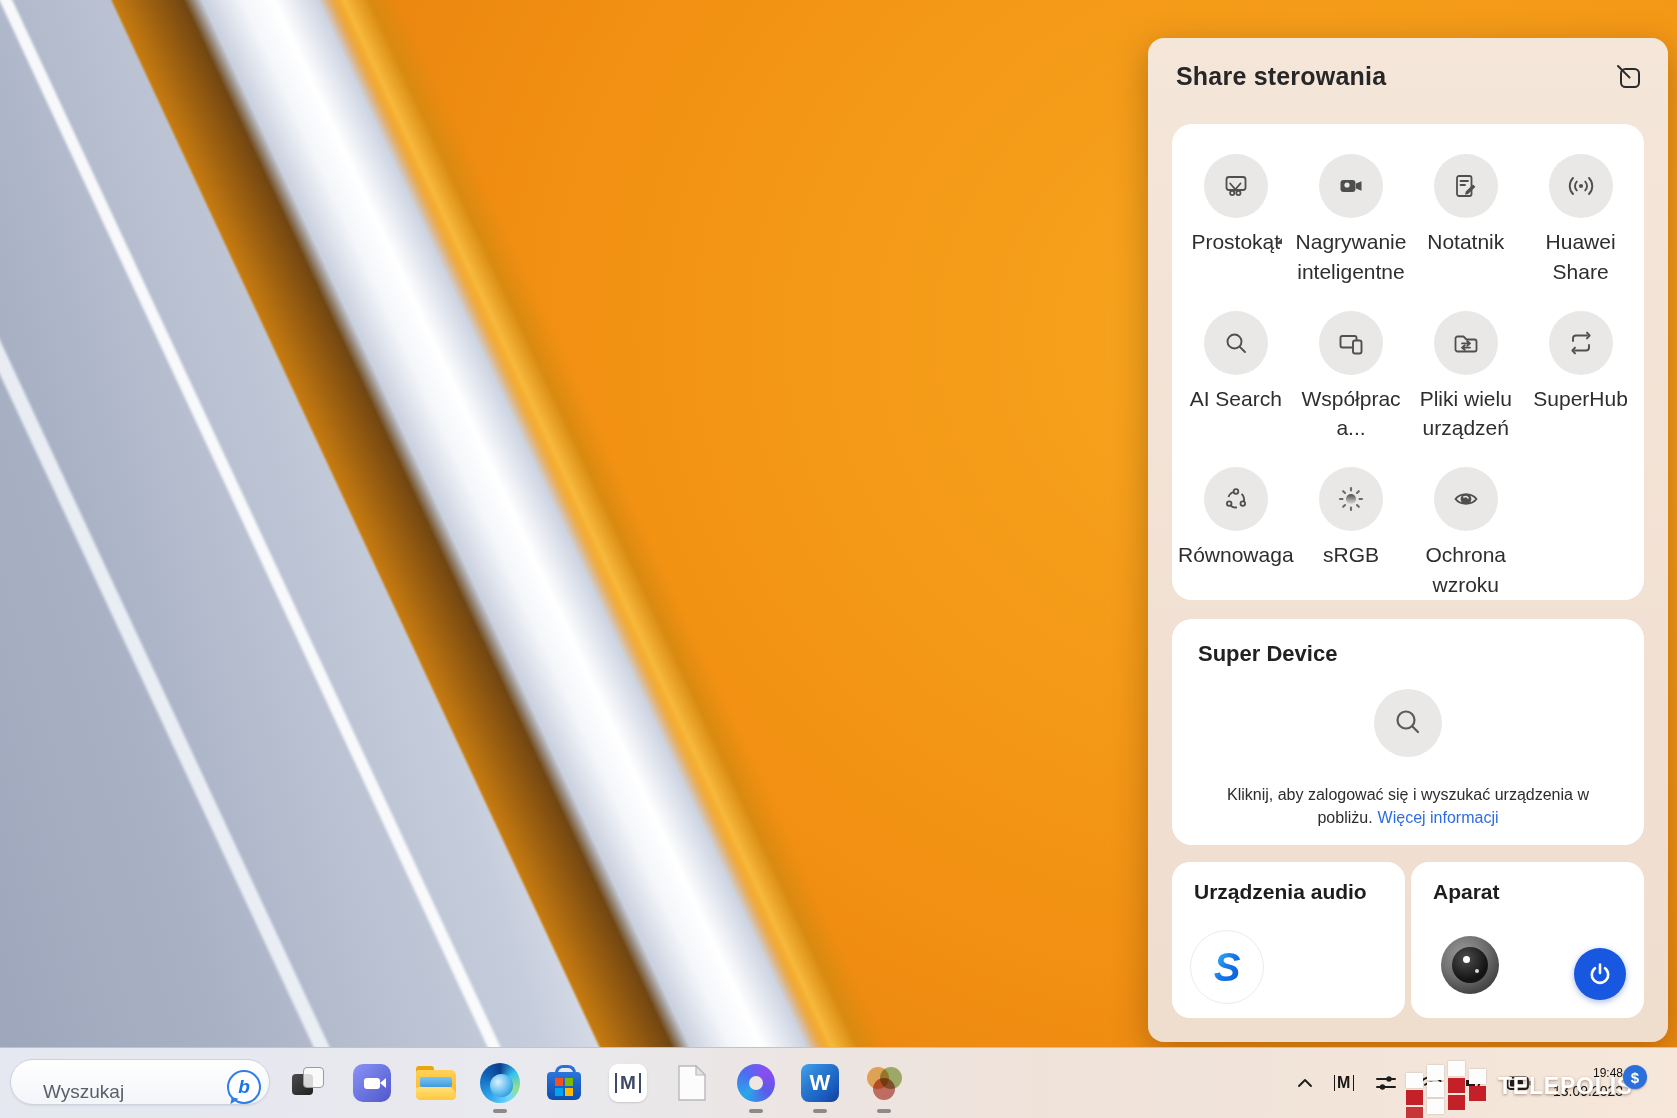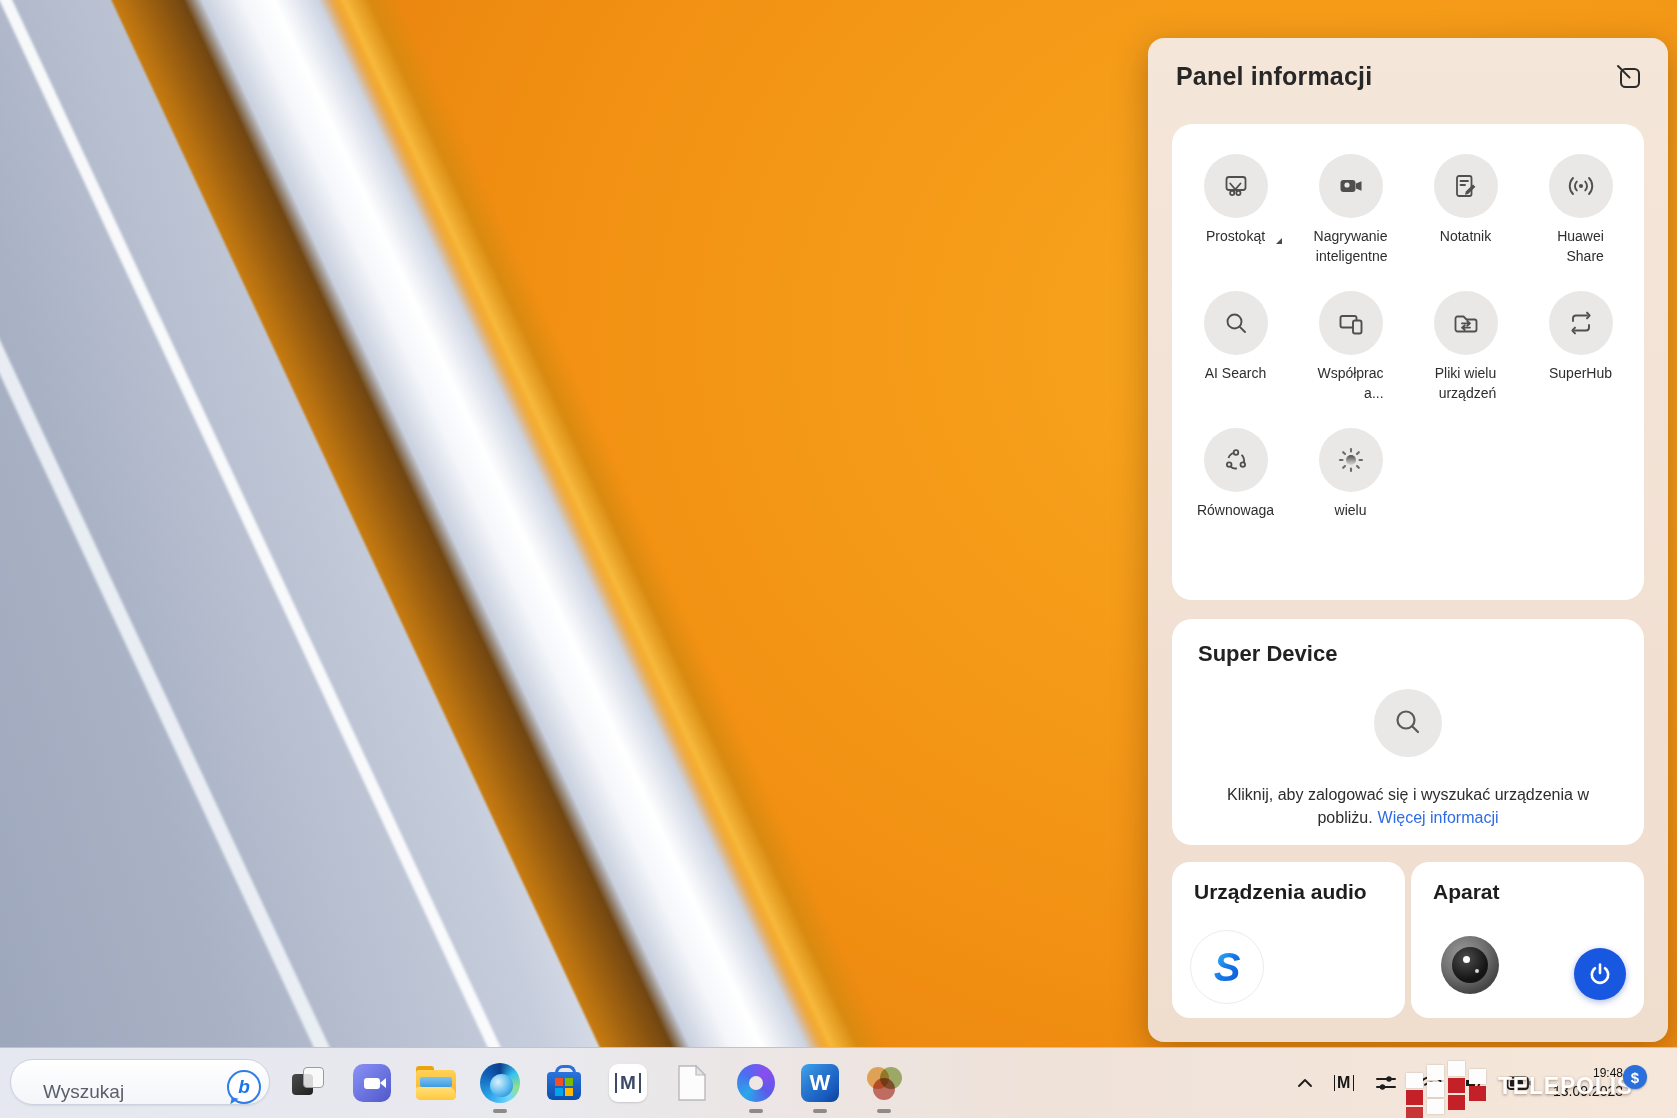--- a/index.html
+++ b/index.html
@@ -21,21 +21,21 @@
   .panel{position:absolute;left:1148px;top:38px;width:520px;height:1004px;
     background:linear-gradient(#f5e6da,#efddce);border-radius:16px;
     box-shadow:0 10px 34px rgba(70,35,0,.35);}
   .panel-title{position:absolute;left:28px;top:24px;font-size:25px;font-weight:bold;color:#272727;letter-spacing:.2px;}
   .collapse-btn{position:absolute;right:22px;top:22px;width:34px;height:34px;}
   .card{position:absolute;left:24px;right:24px;background:#ffffff;border-radius:20px;}
   .card-icons{top:86px;height:476px;}
   .qgrid{display:grid;grid-template-columns:repeat(4,1fr);row-gap:24px;padding:30px 6px 0;}
   .tile{display:flex;flex-direction:column;align-items:center;position:relative;}
   .circ{width:64px;height:64px;border-radius:50%;background:#e9e8e6;display:flex;align-items:center;justify-content:center;}
-  .tlabel{margin-top:9px;font-size:14px;color:#2e2e2e;text-align:right;white-space:pre-line;line-height:1.42;}
+  .tlabel{margin-top:9px;font-size:21px;color:#2e2e2e;text-align:center;white-space:pre-line;line-height:1.42;}
   .flyout-tri{position:absolute;left:98px;top:84px;width:0;height:0;
     border-left:6px solid transparent;border-bottom:6px solid #4a4a4a;}
 
   .card-super{top:581px;height:226px;text-decoration:underline;}
   .sd-title{position:absolute;left:26px;top:22px;font-size:22px;font-weight:600;color:#222;}
   .sd-search{position:absolute;left:50%;top:70px;transform:translateX(-50%);
     width:68px;height:68px;border-radius:50%;background:#e9e8e6;display:flex;align-items:center;justify-content:center;}
   .sd-hint{position:absolute;left:12px;right:12px;bottom:16px;text-align:center;font-size:16px;color:#2d2d2d;line-height:1.45;margin-top:35px;}
   .sd-link{color:#2e6be6;margin-left:5px;}
 
@@ -148,21 +148,21 @@
   <div class="wallpaper">
     <div class="wp-stripe s-blue"></div>
     <div class="wp-stripe s-dark"></div>
     <div class="wp-stripe s-white"></div>
     <div class="wp-stripe s-gold"></div>
     <div class="wp-stripe s-thin1"></div>
     <div class="wp-stripe s-thin2"></div>
   </div>
 
   <div class="panel">
-    <div class="panel-title">Panel informacji</div>
+    <div class="panel-title">Share sterowania</div>
     <div class="collapse-btn">
       <svg width="34" height="34" viewBox="0 0 34 34">
         <rect x="9" y="9" width="18" height="18" rx="4.5" fill="none" stroke="#2b2b2b" stroke-width="2"></rect>
         <line x1="6" y1="6" x2="17.5" y2="17.5" stroke="#2b2b2b" stroke-width="2" stroke-linecap="round"></line>
       </svg>
     </div>
 
     <div class="card card-icons">
       <div class="qgrid">
 
@@ -292,23 +292,34 @@
                 <line x1="4" y1="15" x2="6.5" y2="15"></line>
                   <line x1="23.5" y1="15" x2="26" y2="15"></line>
                 <line x1="7.2" y1="7.2" x2="9" y2="9"></line>
                   <line x1="21" y1="21" x2="22.8" y2="22.8"></line>
                 <line x1="7.2" y1="22.8" x2="9" y2="21"></line>
                   <line x1="21" y1="9" x2="22.8" y2="7.2"></line>
               </g>
               <circle cx="15" cy="15" r="5" fill="url(#gsun)"></circle>
             </svg>
           </div>
-          <div class="tlabel">wielu</div>
-        </div>
-
+          <div class="tlabel">sRGB</div>
+        </div>
+
+        <div class="tile">
+          <div class="circ">
+            <svg width="30" height="30" viewBox="0 0 30 30" fill="none" stroke="#4f4f4f" stroke-width="1.8">
+              <path d="M4.5,15 C9,8.8 21,8.8 25.5,15 C21,21.2 9,21.2 4.5,15 Z"></path>
+              <circle cx="15" cy="15" r="4.5" fill="#4f4f4f"></circle>
+              <path d="M12.8,13 a3.2,3.2 0 0 1 4.3,1" stroke="#e9e8e6" stroke-width="1.5" stroke-linecap="round"></path>
+            </svg>
+          </div>
+          <div class="tlabel">Ochrona
+wzroku</div>
+        </div>
 
       </div>
     </div>
 
     <div class="card card-super">
       <div class="sd-title">Super Device</div>
       <div class="sd-search">
         <svg width="34" height="34" viewBox="0 0 34 34" fill="none" stroke="#5a5a5a" stroke-width="2.2" stroke-linecap="round">
           <circle cx="15" cy="14" r="8.5"></circle>
             <line x1="21.5" y1="20.5" x2="27" y2="26"></line>

